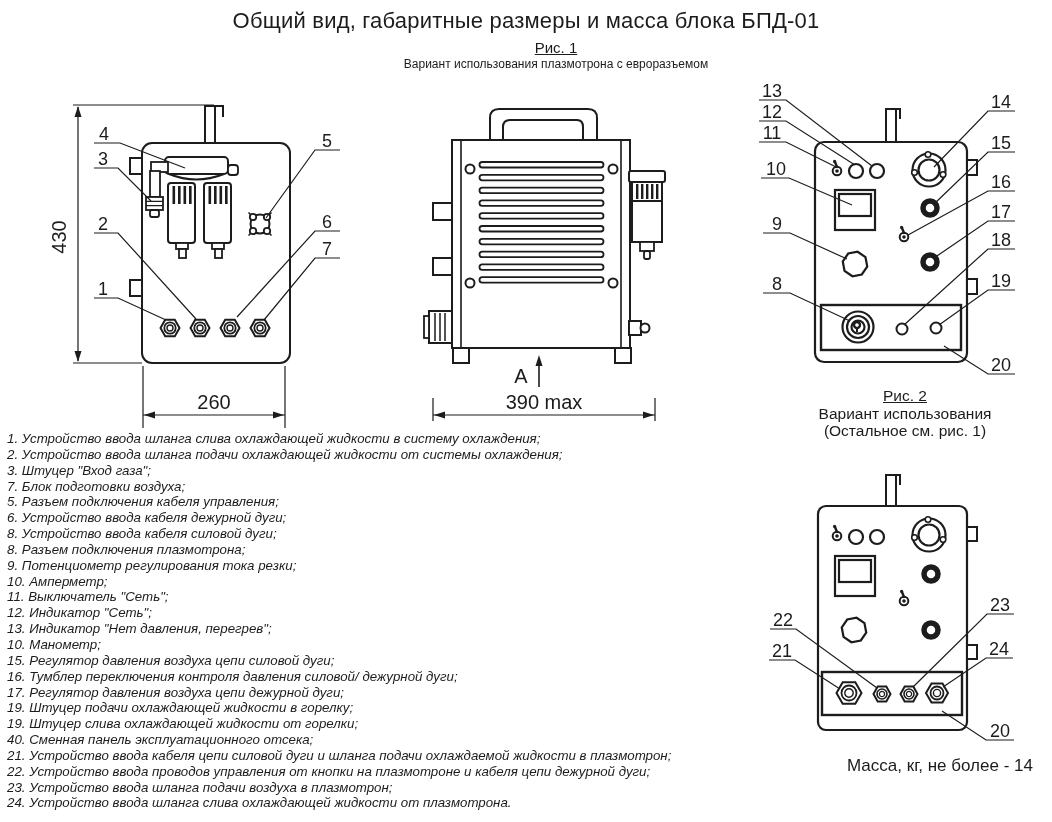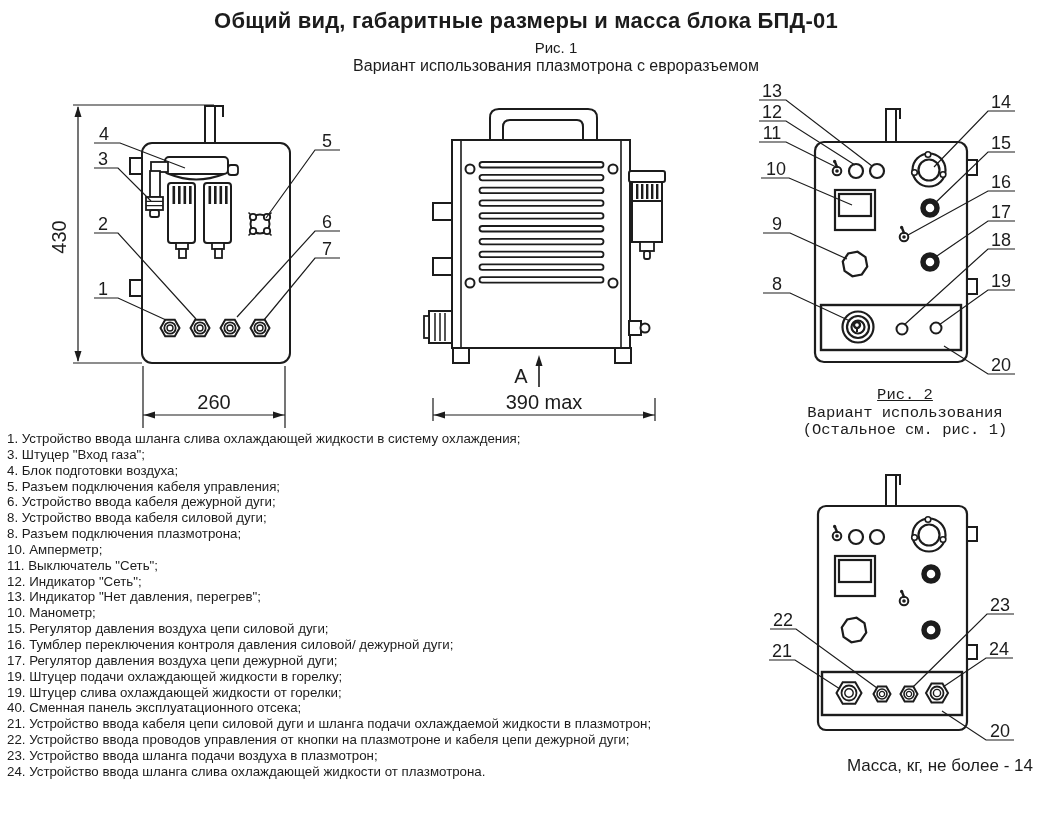--- a/index.html
+++ b/index.html
@@ -3,30 +3,31 @@
 <meta charset="utf-8">
 <style>
   html,body{margin:0;padding:0;}
   body{
     width:1052px;height:822px;position:relative;background:#ffffff;
     font-family:"Liberation Sans",sans-serif;color:#1c1c1c;overflow:hidden;
   }
   .abs{position:absolute;}
   .title{
     top:8px;left:0;width:1052px;text-align:center;
-    font-size:22px;font-weight:bold;letter-spacing:.2px;
+    font-size:22px;font-weight:normal;letter-spacing:.2px;
   }
   .fig1cap{top:39px;left:60px;width:992px;text-align:center;font-size:15px;}
-  .fig1cap .u{}
-  .fig1sub{top:57px;left:60px;width:992px;text-align:center;font-size:16px;}
+  .fig1cap .u{text-decoration:underline;}
+  .fig1sub{top:57px;left:60px;width:992px;text-align:center;font-size:12px;}
   .legend{
     top:431px;left:7px;width:770px;font-size:13.3px;line-height:15.85px;
     white-space:nowrap;
+    font-style:italic;
   }
-  .fig2cap{top:387px;left:780px;width:250px;text-align:center;font-size:15.5px;line-height:17.5px;font-family:Liberation Mono, monospace;}
+  .fig2cap{top:387px;left:780px;width:250px;text-align:center;font-size:15.5px;line-height:17.5px;}
   .fig2cap .u{text-decoration:underline;}
   .mass{top:756px;left:810px;width:260px;text-align:center;font-size:17px;}
   svg{position:absolute;top:0;left:0;}
   svg text{font-family:"Liberation Sans",sans-serif;fill:#1c1c1c;}
   .ln{stroke:#1c1c1c;fill:none;}
   .fw{stroke:#1c1c1c;fill:#ffffff;}
   .fb{fill:#1c1c1c;stroke:none;}
   .callout{font-size:18px;}
   .dimtxt{font-size:20px;}
 </style>
@@ -347,26 +348,28 @@
       <text class="callout" x="1000" y="611" text-anchor="middle">23</text>
     <path class="ln" d="M1013,658 H986 L943,687"></path>
       <text class="callout" x="999" y="655" text-anchor="middle">24</text>
     <path class="ln" d="M1014,740 H986 L942,711"></path>
       <text class="callout" x="1000" y="737" text-anchor="middle">20</text>
   </g>
 </svg>
 
 <div class="abs legend">
   <div>1. Устройство ввода шланга слива охлаждающей жидкости в систему охлаждения;</div>
+  <div>2. Устройство ввода шланга подачи охлаждающей жидкости от системы охлаждения;</div>
   <div>3. Штуцер "Вход газа";</div>
-  <div>4. Блок подготовки воздуха;</div>
+  <div>7. Блок подготовки воздуха;</div>
   <div>5. Разъем подключения кабеля управления;</div>
   <div>6. Устройство ввода кабеля дежурной дуги;</div>
   <div>8. Устройство ввода кабеля силовой дуги;</div>
   <div>8. Разъем подключения плазмотрона;</div>
+  <div>9. Потенциометр регулирования тока резки;</div>
   <div>10. Амперметр;</div>
   <div>11. Выключатель "Сеть";</div>
   <div>12. Индикатор "Сеть";</div>
   <div>13. Индикатор "Нет давления, перегрев";</div>
   <div>10. Манометр;</div>
   <div>15. Регулятор давления воздуха цепи силовой дуги;</div>
   <div>16. Тумблер переключения контроля давления силовой/ дежурной дуги;</div>
   <div>17. Регулятор давления воздуха цепи дежурной дуги;</div>
   <div>19. Штуцер подачи охлаждающей жидкости в горелку;</div>
   <div>19. Штуцер слива охлаждающей жидкости от горелки;</div>

